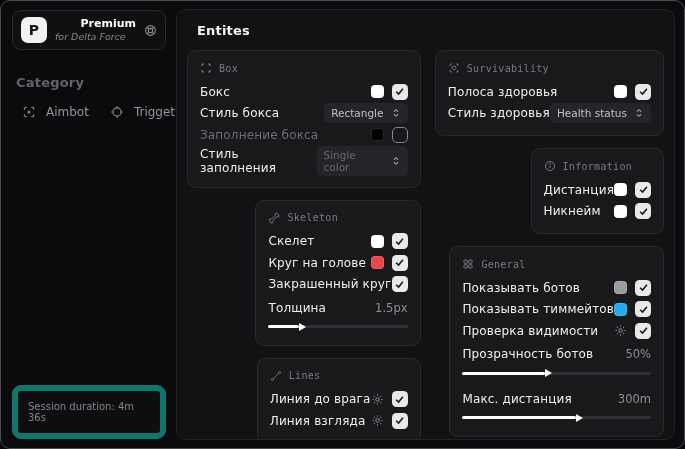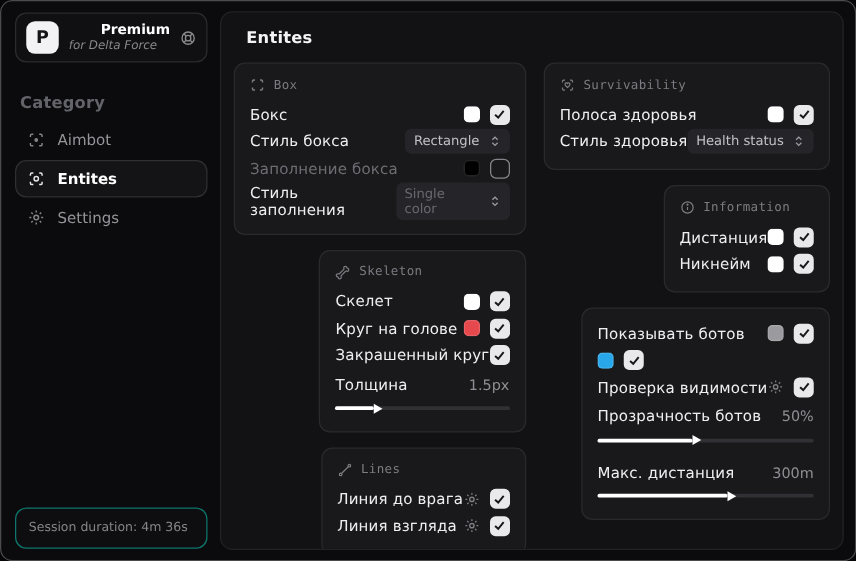--- a/index.html
+++ b/index.html
@@ -16,30 +16,30 @@
   }
   .logo {
     width:26px; height:26px; border-radius:7px; background:#f2f2f4; color:#141416;
     display:flex; align-items:center; justify-content:center; font-weight:bold; font-size:14px;
   }
   .brand-text { flex:1; line-height:1.25; }
   .brand-title { color:#fff; font-size:11px; font-weight:bold;text-align:right; }
   .brand-sub { color:#87878c; font-size:9.5px;font-style:italic; }
   .brand-gear { color:#8a8a8f; display:flex; }
   .category { color:#63636a; font-size:13px; margin:25px 4px 7px; letter-spacing:.2px;font-weight:bold; }
-  .nav { display:flex; flex-direction:column; gap:1px; }
+  .nav { display:flex; flex-direction:row; gap:1px; }
   .nav-item {
     display:flex; align-items:center; gap:10px; padding:7px 9px; border-radius:9px;
     color:#94949a; font-size:12px; border:1px solid transparent; cursor:default;
   }
   .nav-item .nicon { display:flex; color:#84848a; }
   .nav-item.active { color:#ffffff; border-color:#2e2e33; background:#141416; font-weight:bold; }
   .nav-item.active .nicon { color:#e8e8ea; }
   .session {
-    margin-top:auto; border:1px solid #0f766e; border-radius:9px; padding:10px 10px;
+    margin-top:auto; border:6px solid #0f766e; border-radius:9px; padding:10px 10px;
     color:#85858a; font-size:10px; background:#0e0e10;
   }
   
   .main {
     flex:1; margin:8px 9px 8px 5px; background:#121214; border:1px solid #232327;
     border-radius:10px; padding:11px 9px 12px; display:flex; flex-direction:column; overflow:hidden;
   }
   .main-title { color:#f4f4f6; font-size:13px; font-weight:bold; margin:2px 0 12px 11px; letter-spacing:.2px; }
   .columns { display:flex; gap:10px; padding:0 1px; }
   .col { flex:1; display:flex; flex-direction:column; gap:12px; align-items:flex-end; }
@@ -106,20 +106,29 @@
     <div class="nav">
       <div class="nav-item">
         <span class="nicon">
           <svg width="14" height="14" viewBox="0 0 24 24" fill="none" stroke="currentColor" stroke-width="2">
             <path d="M4 8V6a2 2 0 0 1 2-2h2M16 4h2a2 2 0 0 1 2 2v2M20 16v2a2 2 0 0 1-2 2h-2M8 20H6a2 2 0 0 1-2-2v-2"></path>
             <circle cx="12" cy="12" r="1.6" fill="currentColor"></circle>
           </svg>
         </span>
         <span>Aimbot</span>
       </div>
+      <div class="nav-item">
+        <span class="nicon">
+          <svg width="14" height="14" viewBox="0 0 24 24" fill="none" stroke="currentColor" stroke-width="2">
+            <circle cx="12" cy="12" r="7"></circle>
+            <path d="M12 2v4M12 18v4M2 12h4M18 12h4"></path>
+          </svg>
+        </span>
+        <span>Trigget</span>
+      </div>
       <div class="nav-item active">
         <span class="nicon">
           <svg width="14" height="14" viewBox="0 0 24 24" fill="none" stroke="currentColor" stroke-width="2">
             <path d="M4 8V6a2 2 0 0 1 2-2h2M16 4h2a2 2 0 0 1 2 2v2M20 16v2a2 2 0 0 1-2 2h-2M8 20H6a2 2 0 0 1-2-2v-2"></path>
             <circle cx="12" cy="12" r="3"></circle>
           </svg>
         </span>
         <span>Entites</span>
       </div>
       <div class="nav-item">
@@ -360,32 +369,44 @@
               <span class="checkbox checked">
                 <svg width="11" height="11" viewBox="0 0 24 24" fill="none" stroke="#18181a" stroke-width="3.4">
                     <path d="M4.5 12.5l5.5 5L19.5 6"></path>
                   </svg>
               </span>
             </span>
           </div>
         </div>
 
         <div class="card">
+          <div class="card-header">
+            <span class="hicon">
+              <svg width="12" height="12" viewBox="0 0 24 24" fill="none" stroke="currentColor" stroke-width="2">
+                <rect x="4" y="4" width="6.5" height="6.5" rx="1"></rect>
+                  <rect x="13.5" y="4" width="6.5" height="6.5" rx="1"></rect>
+                <rect x="4" y="13.5" width="6.5" height="6.5" rx="1"></rect>
+                  <rect x="13.5" y="13.5" width="6.5" height="6.5" rx="1"></rect>
+              </svg>
+            </span>
+            <span>General</span>
+          </div>
           <div class="crow">
             <span class="rlabel">Показывать ботов</span>
             <span class="controls">
               <span class="swatch" style="background: rgb(155, 155, 159);"></span>
               <span class="checkbox checked">
                 <svg width="11" height="11" viewBox="0 0 24 24" fill="none" stroke="#18181a" stroke-width="3.4">
                     <path d="M4.5 12.5l5.5 5L19.5 6"></path>
                   </svg>
               </span>
             </span>
           </div>
           <div class="crow">
+            <span class="rlabel">Показывать тиммейтов</span>
             <span class="controls">
               <span class="swatch" style="background: rgb(40, 168, 234);"></span>
               <span class="checkbox checked">
                 <svg width="11" height="11" viewBox="0 0 24 24" fill="none" stroke="#18181a" stroke-width="3.4">
                     <path d="M4.5 12.5l5.5 5L19.5 6"></path>
                   </svg>
               </span>
             </span>
           </div>
           <div class="crow">

